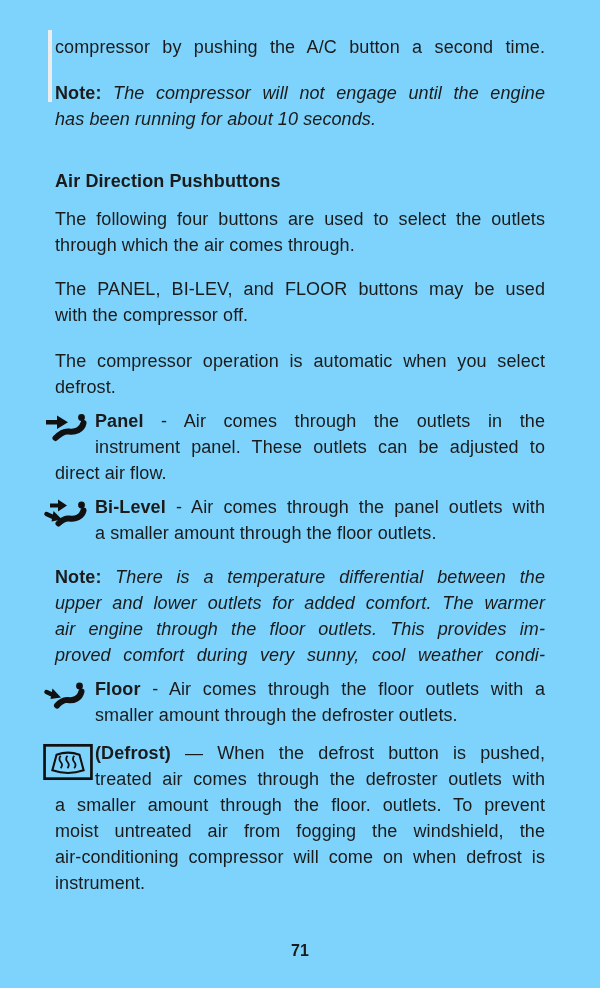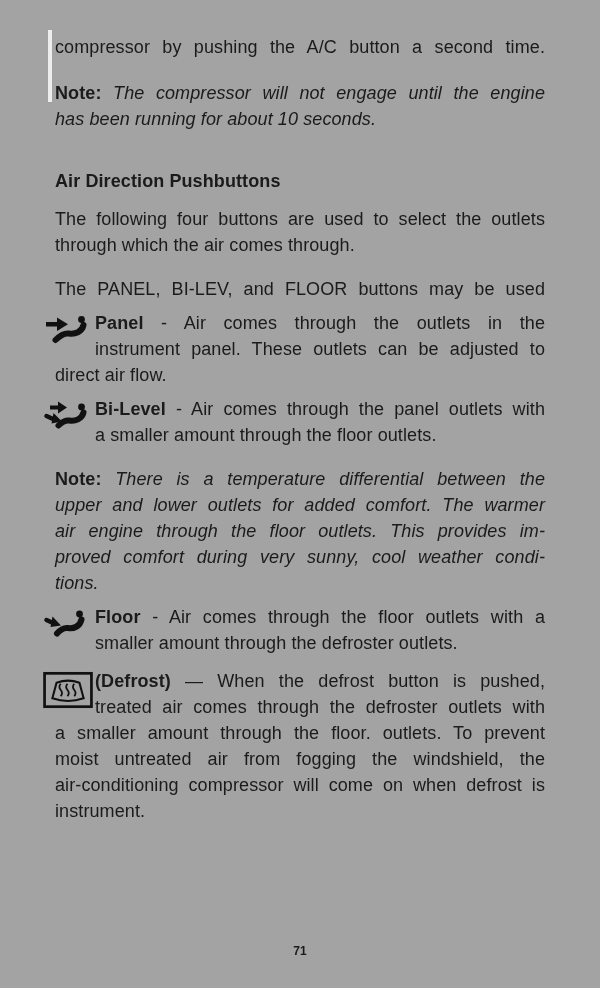--- a/index.html
+++ b/index.html
@@ -1,20 +1,20 @@
 <!DOCTYPE html>
 <html><head>
 <meta charset="utf-8">
 <style>
   html, body { margin: 0; padding: 0; background: #ffffff; }
   .page {
     position: relative;
     width: 600px;
     height: 988px;
-    background: #a3a3a3;
+    background: #7dd3fc;
     overflow: hidden;
     font-family: "Liberation Sans", "DejaVu Sans", sans-serif;
     color: #1b1b1b;
     font-size: 18px;
     line-height: 26px;
     letter-spacing: 0.1px;
   }
   .content { padding: 34px 55px 0 55px; }
   .line { text-align: left; }
   .line.j { text-align: justify; text-align-last: justify; text-justify: inter-word; }
@@ -35,21 +35,21 @@
     margin: 3px 0 0 -12px;
   }
   .icon-float svg { display: block; }
   .page-number {
     position: absolute;
     top: 938px;
     left: 0;
     width: 100%;
     text-align: center;
     font-weight: bold;
-    font-size: 12px;
+    font-size: 16px;
   }
   .scan-artifact {
     position: absolute;
     left: 48px;
     top: 30px;
     width: 4px;
     height: 72px;
     background: #ededed;
   }
 </style>
@@ -72,22 +72,27 @@
 
     <div class="heading">Air Direction Pushbuttons</div>
 
     <div class="para p-follow">
       <div class="line j">The following four buttons are used to select the outlets</div>
       <div class="line">through which the air comes through.</div>
     </div>
 
     <div class="para p-panelbtns">
       <div class="line j">The PANEL, BI-LEV, and FLOOR buttons may be used</div>
+      <div class="line">with the compressor off.</div>
     </div>
 
+    <div class="para p-compauto">
+      <div class="line j">The compressor operation is automatic when you select</div>
+      <div class="line">defrost.</div>
+    </div>
 
     <div class="item item-panel">
       <span class="icon-float">
         <svg width="50" height="32" viewBox="0 0 46 32" xmlns="http://www.w3.org/2000/svg">
           <rect x="1" y="9" width="12" height="4.5" fill="#111"></rect>
           <polygon points="12,4.5 23,11.2 12,18" fill="#111"></polygon>
           <circle cx="36.5" cy="6.5" r="3.4" fill="#111"></circle>
           <path d="M 38.5,12 C 37,19 30,21.5 24,20.5 C 18.5,19.7 14.5,23 10.5,27" stroke="#111" stroke-width="6" fill="none" stroke-linecap="round"></path>
         </svg>
       </span>
@@ -109,21 +114,20 @@
       </span>
       <div class="line j"><span class="b">Bi-Level</span><span> - Air comes through the panel outlets with</span></div>
       <div class="line">a smaller amount through the floor outlets.</div>
     </div>
 
     <div class="para p-note2 note">
       <div class="line j"><span class="b">Note:</span><span class="rest"> There is a temperature differential between the</span></div>
       <div class="line j rest">upper and lower outlets for added comfort. The warmer</div>
       <div class="line j rest">air engine through the floor outlets. This provides im-</div>
       <div class="line j rest">proved comfort during very sunny, cool weather condi-</div>
-      <div class="line rest">tions.</div>
     </div>
 
     <div class="item item-floor">
       <span class="icon-float">
         <svg width="50" height="32" viewBox="0 0 46 32" xmlns="http://www.w3.org/2000/svg">
           <path d="M 1.5,13 L 7,15.5" stroke="#111" stroke-width="4.5" stroke-linecap="round"></path>
           <polygon points="7.5,9.5 16,18.5 5.5,20" fill="#111"></polygon>
           <circle cx="34.5" cy="7" r="3.4" fill="#111"></circle>
           <path d="M 36.5,12.5 C 35,19.5 28.5,22 23,21 C 18,20.2 15,23 12,26.5" stroke="#111" stroke-width="6" fill="none" stroke-linecap="round"></path>
         </svg>

